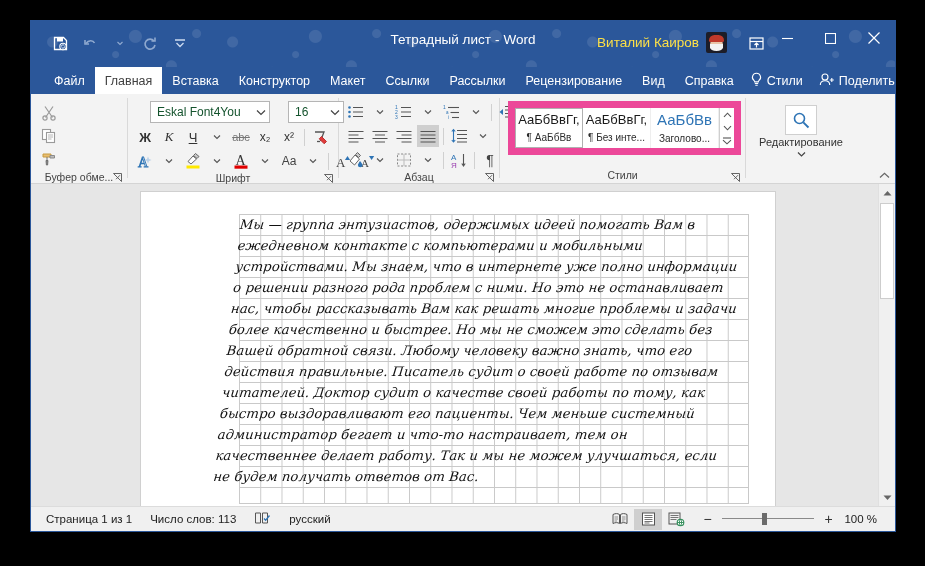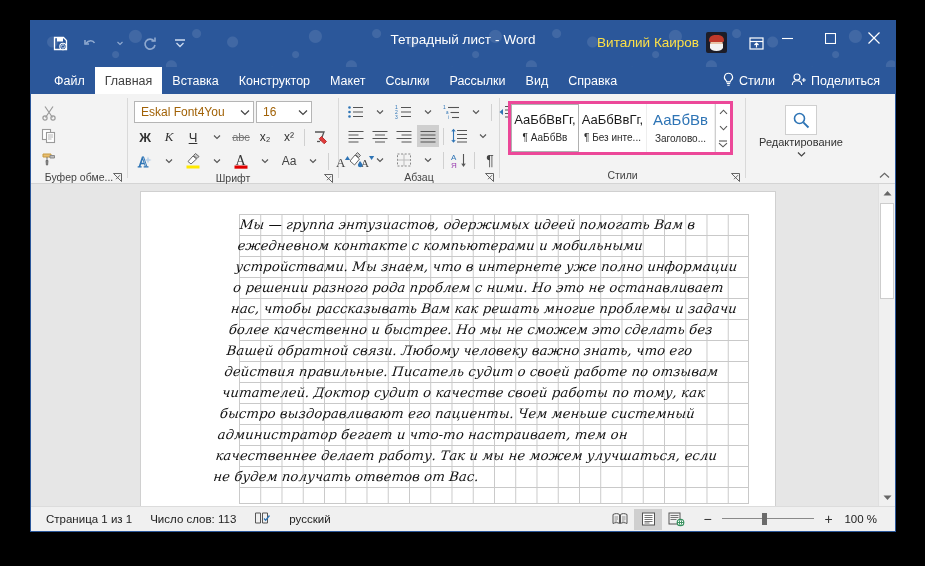--- a/index.html
+++ b/index.html
@@ -99,34 +99,35 @@
   }
   .bigbtn .lbl{margin-top:1px; line-height:1.1; text-align:center;}
   .bigbtn .caret{ margin-top:-1px; }
   .smallcol{ display:flex; flex-direction:column; gap:1px; padding-top:3px;}
   .sbtn{
     width:24px;height:22px;display:flex;align-items:center;justify-content:center;cursor:pointer;
   }
   .frow{ display:flex; align-items:center; gap:2px; }
   .fontbox{
     height:22px; border:1px solid #b5b5b5; background:#fff;
-    display:flex; align-items:center; padding:0 3px 0 6px; font-size:12px; color:#a16207;
+    display:flex; align-items:center; padding:0 3px 0 6px; font-size:12px; color:#14532d;
     cursor:text;
+    margin-left:16px;
   }
   .fontbox .v{ flex:1; white-space:nowrap; overflow:hidden;}
   .fontbox .cv{ padding-left:4px; cursor:pointer;}
   .tbtn{
     height:22px;min-width:22px;padding:0 2px;display:flex;align-items:center;justify-content:center;
     cursor:pointer; font-size:13px; color:#333;
   }
   .tbtn.on{ background:#cfcfcf; }
   .vsep{ width:1px; height:17px; background:#d0d0d0; margin:0 2px;}
   
   .gallery{
-    display:flex; border:3px solid #ec4899; background:#fff; height:54px; margin-top:2px;
+    display:flex; border:7px solid #ec4899; background:#fff; height:54px; margin-top:2px;
   }
   .sty{
     width:68px; border-right:1px solid #eee; display:flex;flex-direction:column;
     align-items:center; justify-content:center; cursor:pointer; padding:2px 0;
   }
   .sty.sel{ border:1px solid #b0b0b0; background:#fff; box-shadow:inset 0 0 0 1px #fff;}
   .sty .prev{ font-size:13px; color:#1a1a1a; white-space:nowrap; line-height:1.1;}
   .sty .nm{ font-size:10px; color:#2b2b2b; white-space:nowrap; margin-top:5px;}
   .sty.h .prev{ color:#2e74b5; font-size:15px;}
   .sty.h .nm{ color:#2b2b2b;}
@@ -271,20 +272,21 @@
   </div>
 
   <div class="tabs">
     <div class="tab">Файл</div>
     <div class="tab active">Главная</div>
     <div class="tab">Вставка</div>
     <div class="tab">Конструктор</div>
     <div class="tab">Макет</div>
     <div class="tab">Ссылки</div>
     <div class="tab">Рассылки</div>
+    <div class="tab">Рецензирование</div>
     <div class="tab">Вид</div>
     <div class="tab">Справка</div>
     <div class="helpers">
       <div class="helper">
         <span>
           <svg width="13" height="15" viewBox="0 0 13 15">
               <path d="M6.5 1.2a4 4 0 0 1 2.6 7.1c-.5.5-.8 1-.8 1.6H4.7c0-.6-.3-1.1-.8-1.6A4 4 0 0 1 6.5 1.2z" fill="none" stroke="#fff" stroke-width="1.1"></path>
               <path d="M4.8 11.5h3.4M5.3 13.3h2.4" stroke="#fff" stroke-width="1.1"></path>
             </svg>
         </span>

